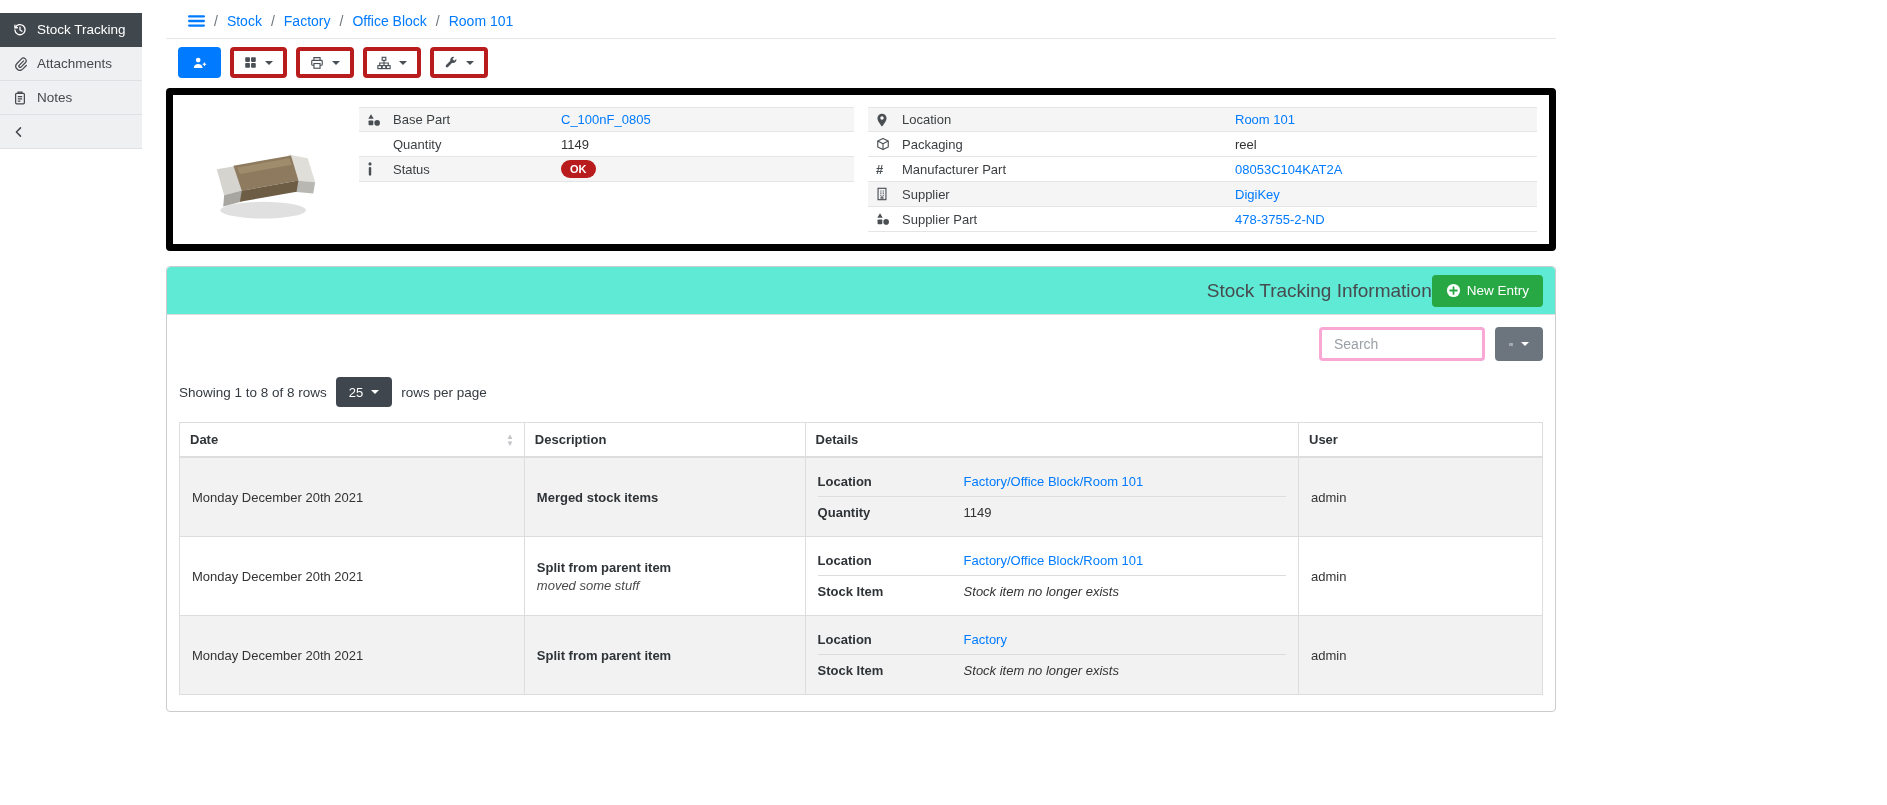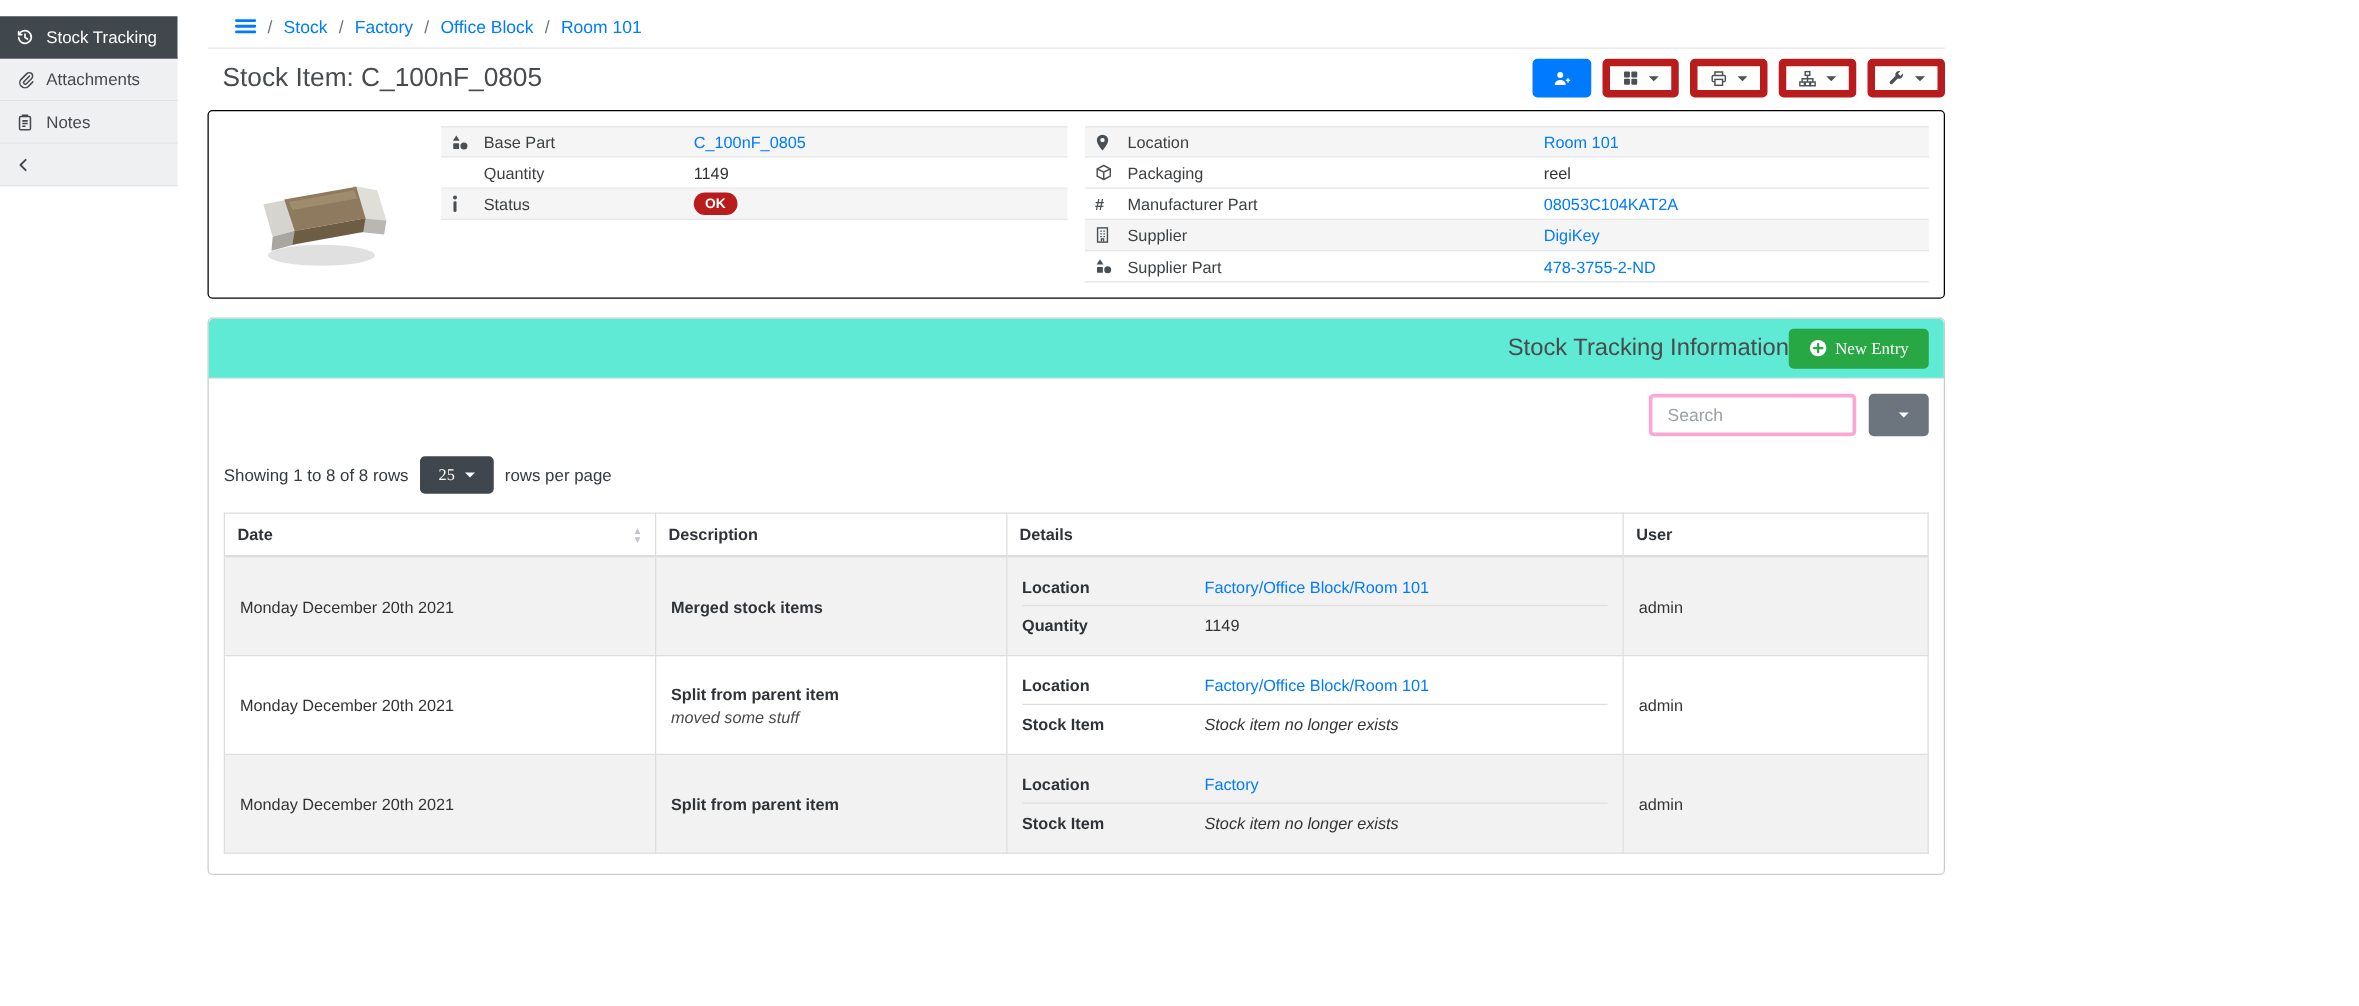--- a/index.html
+++ b/index.html
@@ -16,26 +16,26 @@
   
   .main{position:absolute;left:166px;top:0;width:1390px}
   .breadcrumb{display:flex;align-items:center;gap:9px;padding:13px 0 0 22px;font-size:14px}
   .breadcrumb .sep{color:#6c757d}
   .menu-btn{color:#007bff;display:inline-flex;cursor:pointer}
   hr.divider{border:none;border-top:1px solid #e4e6e8;margin:9px 0 0 0}
 
   .title-row{display:flex;align-items:center;justify-content:space-between;margin-top:8px;padding-left:12px}
   .page-title{font-size:21px;font-weight:500;color:#474b4e}
   .toolbar{display:flex;gap:9px}
-  .btn{display:inline-flex;align-items:center;justify-content:center;gap:6px;height:31px;border-radius:4px;border:6px solid #b91c1c;background:#fff;color:#4a5056;cursor:pointer;font-size:13px;padding:0 10px;font-family:Liberation Serif, serif}
+  .btn{display:inline-flex;align-items:center;justify-content:center;gap:6px;height:31px;border-radius:4px;border:4px solid #b91c1c;background:#fff;color:#4a5056;cursor:pointer;font-size:13px;padding:0 10px;font-family:Liberation Sans, sans-serif}
   .btn-primary{background:#007bff;border-color:#007bff;color:#fff}
   .caret{width:0;height:0;border-left:4px solid transparent;border-right:4px solid transparent;border-top:4px solid currentColor;margin-left:2px}
 
   
-  .panel{border:1px solid #000000;border-radius:4px;margin-top:10px;background:#fff}
+  .panel{border:7px solid #000000;border-radius:4px;margin-top:10px;background:#fff}
   .info-panel{display:flex;padding:12px;gap:14px}
   .info-half{flex:1 1 50%;display:flex;min-width:0;gap:14px}
   .part-image{flex:0 0 160px;display:flex;align-items:flex-start;justify-content:center;padding-top:26px}
   .info-table{flex:1;align-self:flex-start}
   .info-row{display:flex;align-items:center;min-height:25px;padding:0 8px;border-bottom:1px solid #e3e5e7}
   .info-row:first-child{border-top:1px solid #e3e5e7}
   .info-row.stripe{background:#f5f5f5}
   .icell{width:26px;display:inline-flex;color:#4a4f54}
   .hash{font-weight:700;color:#4a4f54;font-size:13px}
   .ilabel{width:168px;color:#3b3f42}
@@ -124,21 +124,20 @@
     <span class="link">Factory</span>
     <span class="sep">/</span>
     <span class="link">Office Block</span>
     <span class="sep">/</span>
     <span class="link">Room 101</span>
   </nav>
 
   <hr class="divider">
 
   <div class="title-row">
-    <h1 class="page-title">Stock Item: C_100nF_0805</h1>
     <div class="toolbar">
       <button class="btn btn-primary">
         <svg width="15" height="14" viewBox="0 0 16 16" fill="currentColor">
             <circle cx="6.5" cy="4.6" r="2.7"></circle>
             <path d="M1.5 13.6c0-2.8 2.2-4.4 5-4.4s5 1.6 5 4.4z"></path>
             <rect x="11.6" y="8.8" width="4" height="1.3"></rect>
             <rect x="12.95" y="7.45" width="1.3" height="4"></rect>
           </svg>
       </button>
       <button class="btn">

